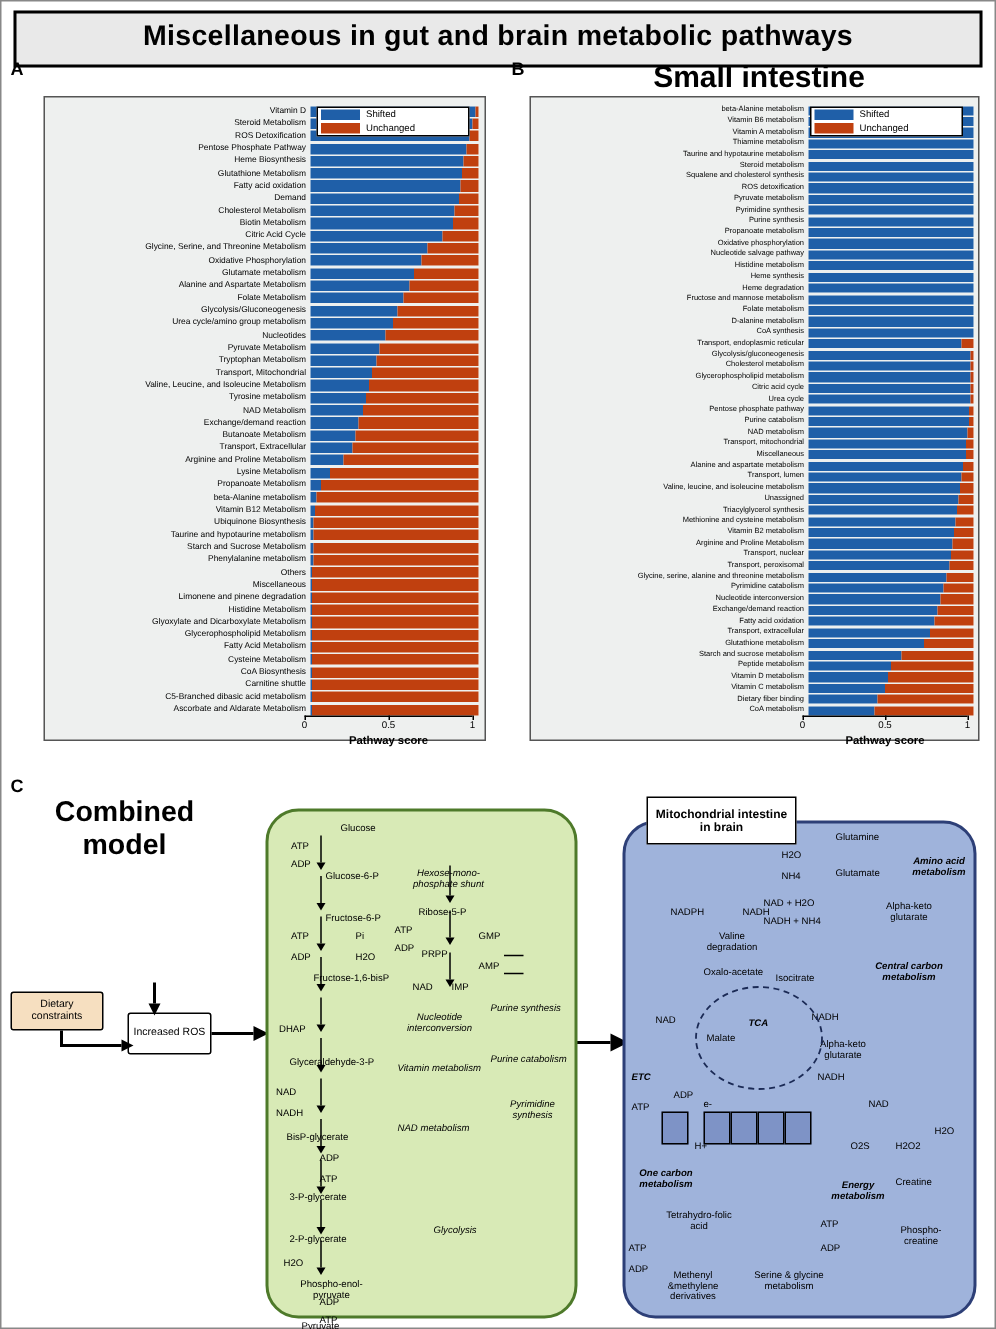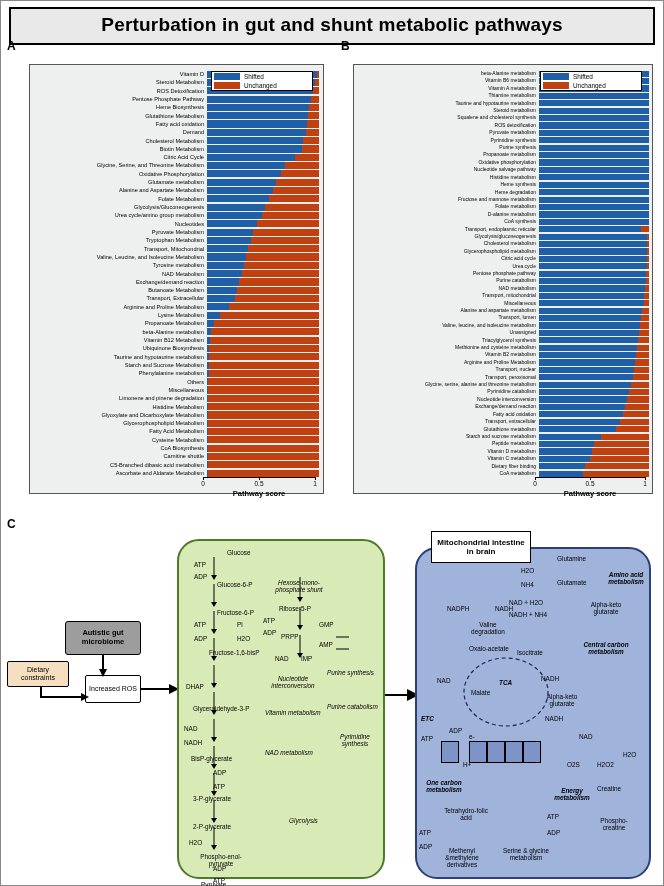--- a/index.html
+++ b/index.html
@@ -40,21 +40,21 @@
   .nd.b{font-weight:bold;}
   .etcbox{position:absolute;border:1px solid #000;background:#7e93c6;}
   svg.overlay{position:absolute;left:0;top:0;overflow:visible;}
 </style>
 </head>
 <body>
 
 <div class="page">
 
   <div class="title-bar">
-    <div class="t">Perturbation in gut and shunt metabolic pathways</div>
+    <div class="t">Miscellaneous in gut and brain metabolic pathways</div>
   </div>
 
   <div class="panel-label" style="left:6px;top:38px;">A</div>
 
   <div class="chart-box" id="chartA" style="left:28px;top:63px;width:295px;height:430px;">
     <div class="chart-inner">
       <div class="rows" id="rowsA" style="left:4px;top:5px;">
           <div class="row" style="height: 8.32653px;">
             <div class="rowlabel" style="width: 170px; line-height: 8.32653px; font-size: 5.6px;">Vitamin D</div>
             <div class="barwrap" style="width: 112px; height: 7.12653px;">
@@ -416,20 +416,21 @@
       <div class="tickmark" style="left: 0px;"></div>
       <div class="tick" style="left: 0px;">0</div>
       <div class="tickmark" style="left: 56px;"></div>
       <div class="tick" style="left: 56px;">0.5</div>
       <div class="tickmark" style="left: 112px;"></div>
       <div class="tick" style="left: 112px;">1</div>
       <div class="axis-title" style="left: 0px; top: 12px; width: 112px;">Pathway score</div>
     </div>
 
   <div class="panel-label" style="left:340px;top:38px;">B</div>
+  <div class="panel-title" style="position:absolute;left:350px;top:40px;width:310px;">Small intestine</div>
 
   <div class="chart-box" id="chartB" style="left:352px;top:63px;width:300px;height:430px;">
     <div class="chart-inner">
       <div class="rows" id="rowsB" style="left:4px;top:5px;">
           <div class="row" style="height: 7.41818px;">
             <div class="rowlabel" style="width: 178px; line-height: 7.41818px; font-size: 5px;">beta-Alanine metabolism</div>
             <div class="barwrap" style="width: 110px; height: 6.21818px;">
               <div class="bar-shift" style="width: 100%;"></div>
               <div class="bar-unch" style="width: 0%;"></div>
             </div>
@@ -831,22 +832,25 @@
       <div class="tick" style="left: 0px;">0</div>
       <div class="tickmark" style="left: 55px;"></div>
       <div class="tick" style="left: 55px;">0.5</div>
       <div class="tickmark" style="left: 110px;"></div>
       <div class="tick" style="left: 110px;">1</div>
       <div class="axis-title" style="left: 0px; top: 12px; width: 110px;">Pathway score</div>
     </div>
 
   <div class="sec-c">
     <div class="panel-label" style="left:6px;top:0px;">C</div>
-
-    <div class="greybox" style="left:64px;top:104px;width:76px;height:34px;display:flex;align-items:center;justify-content:center;border-radius:3px;">Autistic gut microbiome</div>
+    <div class="combined-title" style="left:22px;top:14px;width:120px;text-align:center;line-height:1.15;">
+      <span>Combined</span><br>
+      <span>model</span>
+    </div>
+
     <div class="tanbox" style="left:6px;top:144px;width:62px;height:26px;display:flex;align-items:center;justify-content:center;border-radius:2px;">Dietary constraints</div>
     <div class="whitebox" style="left:84px;top:158px;width:56px;height:28px;display:flex;align-items:center;justify-content:center;border-radius:2px;">Increased ROS</div>
 
     <svg class="overlay" width="664" height="370">
 
       <path d="M40,170 L40,180 L80,180" stroke="#000" stroke-width="2" fill="none"></path>
       <polygon points="80,176 88,180 80,184" fill="#000"></polygon>
 
       <path d="M102,138 L102,152" stroke="#000" stroke-width="2" fill="none"></path>
       <polygon points="98,152 102,160 106,152" fill="#000"></polygon>

